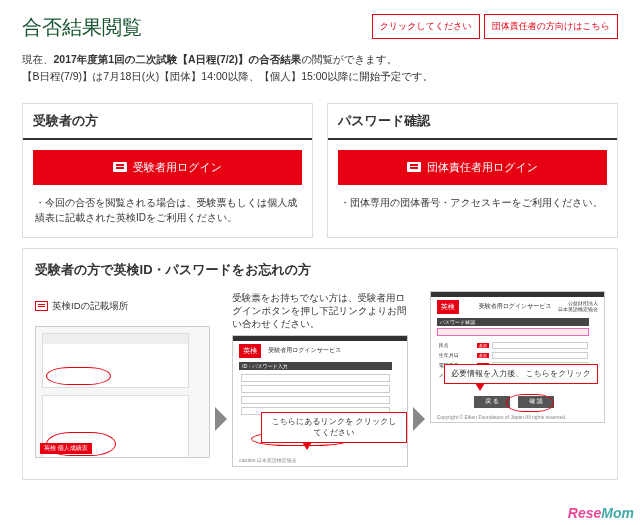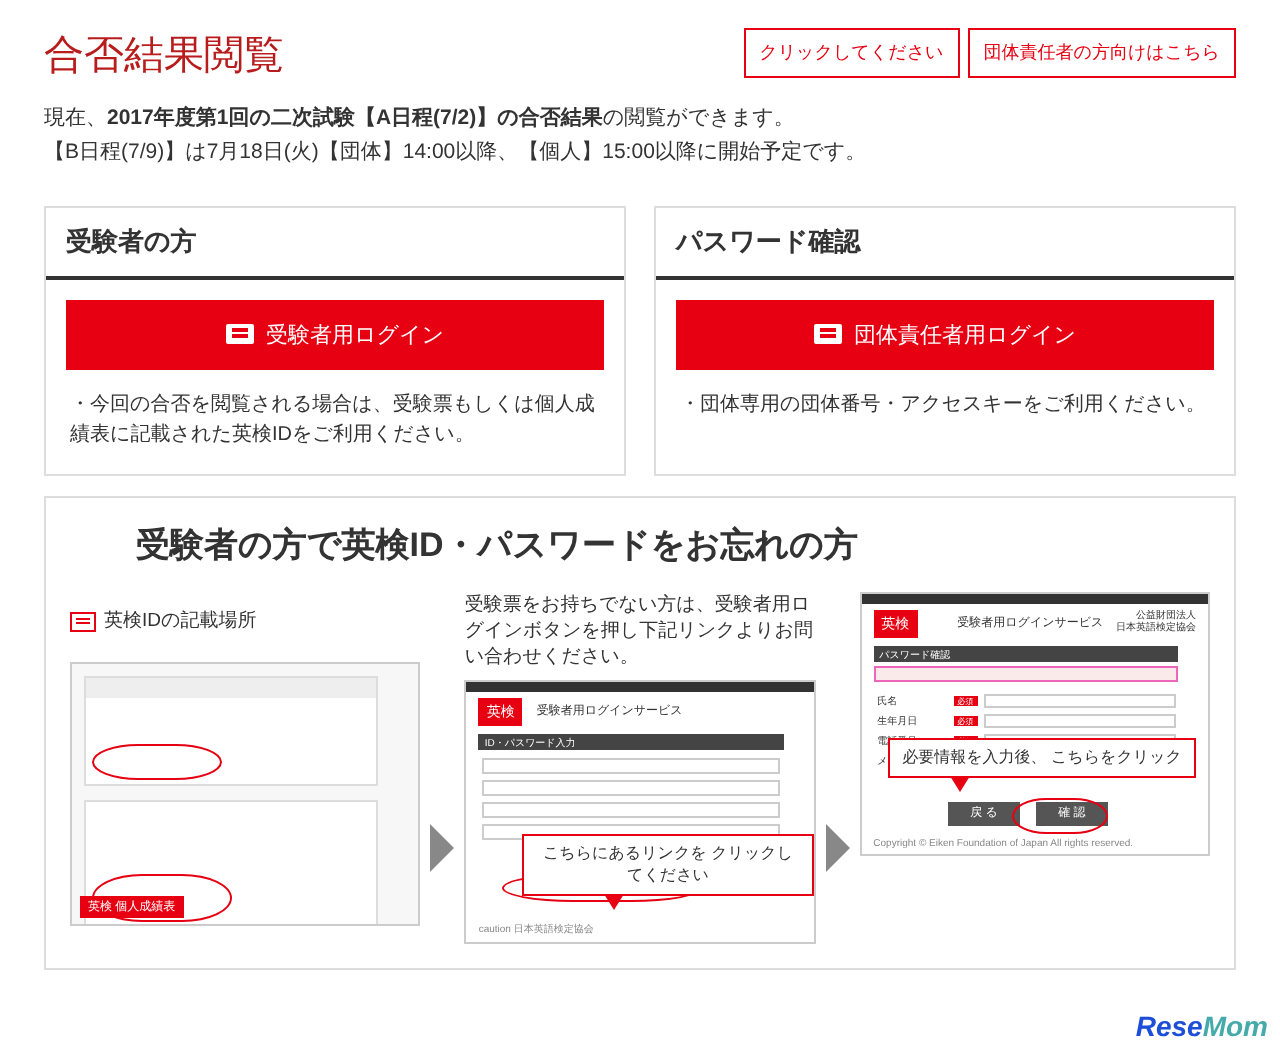--- a/index.html
+++ b/index.html
@@ -1,35 +1,35 @@
 <!DOCTYPE html>
 <html><head>
 <meta charset="utf-8">
 <style>
 * { box-sizing: border-box; margin: 0; padding: 0; }
 body { font-family: "Hiragino Sans", "Meiryo", sans-serif; background: #fff; width: 640px; height: 525px; overflow: hidden; font-size: 11px; color: #333; }
 .page { padding: 14px 22px; }
 .top-row { display: flex; justify-content: space-between; align-items: flex-start; margin-bottom: 10px; }
-.title { font-size: 20px; font-weight: 400; color: #b91c1c; }
+.title { font-size: 20px; font-weight: 400; color: #14532d; }
 .top-buttons { display: flex; gap: 4px; }
 .tbtn { border: 1px solid #e60012; font-size: 9px; padding: 5px 7px; background: #fff; color: #e60012; cursor: pointer; white-space: nowrap; }
 .tbtn.primary { background: #e60012; color: #fff; }
 .intro { font-size: 10.5px; line-height: 1.6; margin-bottom: 18px; }
 .intro b { font-weight: bold; }
 .cols { display: flex; gap: 14px; margin-bottom: 10px; }
 .col { flex: 1; border: 1px solid #ddd; }
 .col-head { font-size: 13px; font-weight: bold; padding: 8px 10px; border-bottom: 2px solid #333; }
 .login-btn { background: #e60012; color: #fff; margin: 10px; padding: 10px; text-align: center; font-size: 11px; display: flex; align-items: center; justify-content: center; gap: 6px; cursor: pointer; }
 .login-btn .ic { width: 14px; height: 10px; background: #fff; border-radius: 1px; position: relative; }
 .login-btn .ic:before { content: ""; position: absolute; left: 3px; top: 2px; width: 8px; height: 2px; background: #e60012; }
 .login-btn .ic:after { content: ""; position: absolute; left: 3px; top: 5px; width: 8px; height: 2px; background: #e60012; }
 .col-note { font-size: 10px; padding: 0 12px 12px; line-height: 1.5; }
 .col-note:before { content: "・"; }
 .forgot { border: 1px solid #ddd; padding: 12px; }
-.forgot-title { font-size: 17px; font-weight: bold; margin-bottom: 12px; margin-left: 33px; }
+.forgot-title { font-size: 13px; font-weight: bold; margin-bottom: 12px; }
 .steps { display: flex; align-items: stretch; gap: 4px; }
 .step { flex: 1; display: flex; flex-direction: column; }
 .step-lbl { font-size: 9.5px; line-height: 1.4; min-height: 30px; margin-bottom: 5px; }
 .step-lbl.icon-lbl { display: flex; align-items: center; gap: 4px; }
 .doc-ic { width: 13px; height: 10px; border: 1.5px solid #e60012; position: relative; }
 .doc-ic:after { content: ""; position: absolute; left: 2px; top: 2px; width: 7px; height: 1px; background: #e60012; box-shadow: 0 2px 0 #e60012; }
 .thumb { border: 1px solid #ccc; background: #f7f7f7; height: 132px; position: relative; overflow: hidden; }
 .arrow { width: 14px; display: flex; align-items: center; justify-content: center; padding-top: 80px; }
 .arrow-shape { width: 0; height: 0; border-top: 12px solid transparent; border-bottom: 12px solid transparent; border-left: 12px solid #888; }
 
@@ -66,21 +66,21 @@
 .t3 .flab { width: 35px; font-size: 5px; }
 .t3 .req { background: #e60012; color: #fff; font-size: 4px; padding: 0 2px; }
 .t3 .finp { flex: 1; height: 7px; border: 1px solid #ccc; }
 .t3 .callout { right: 6px; top: 72px; }
 .t3 .callout:after { bottom: -8px; left: 30px; border-left: 5px solid transparent; border-right: 5px solid transparent; border-top: 8px solid #e60012; }
 .t3 .btns { position: absolute; bottom: 14px; left: 25%; display: flex; gap: 8px; }
 .t3 .bb { width: 36px; height: 12px; background: #555; color: #fff; font-size: 6px; display: flex; align-items: center; justify-content: center; }
 .t3 .red-oval.o4 { left: 75px; bottom: 10px; width: 48px; height: 18px; }
 .t3 .tb-foot { position: absolute; bottom: 2px; left: 6px; font-size: 5px; color: #888; }
 .watermark { position: fixed; right: 6px; bottom: 4px; font-size: 14px; font-style: italic; }
-.watermark .r { color: #1d4ed8; font-weight: bold; text-align: center; }
+.watermark .r { color: #ec4899; font-weight: bold; text-align: center; }
 .watermark .m { color: #4aa; font-weight: bold; }
 </style>
 </head>
 <body>
 
 <div class="page">
   <div class="top-row">
     <h1 class="title">合否結果閲覧</h1>
     <div class="top-buttons">
       <button class="tbtn">クリックしてください</button>

